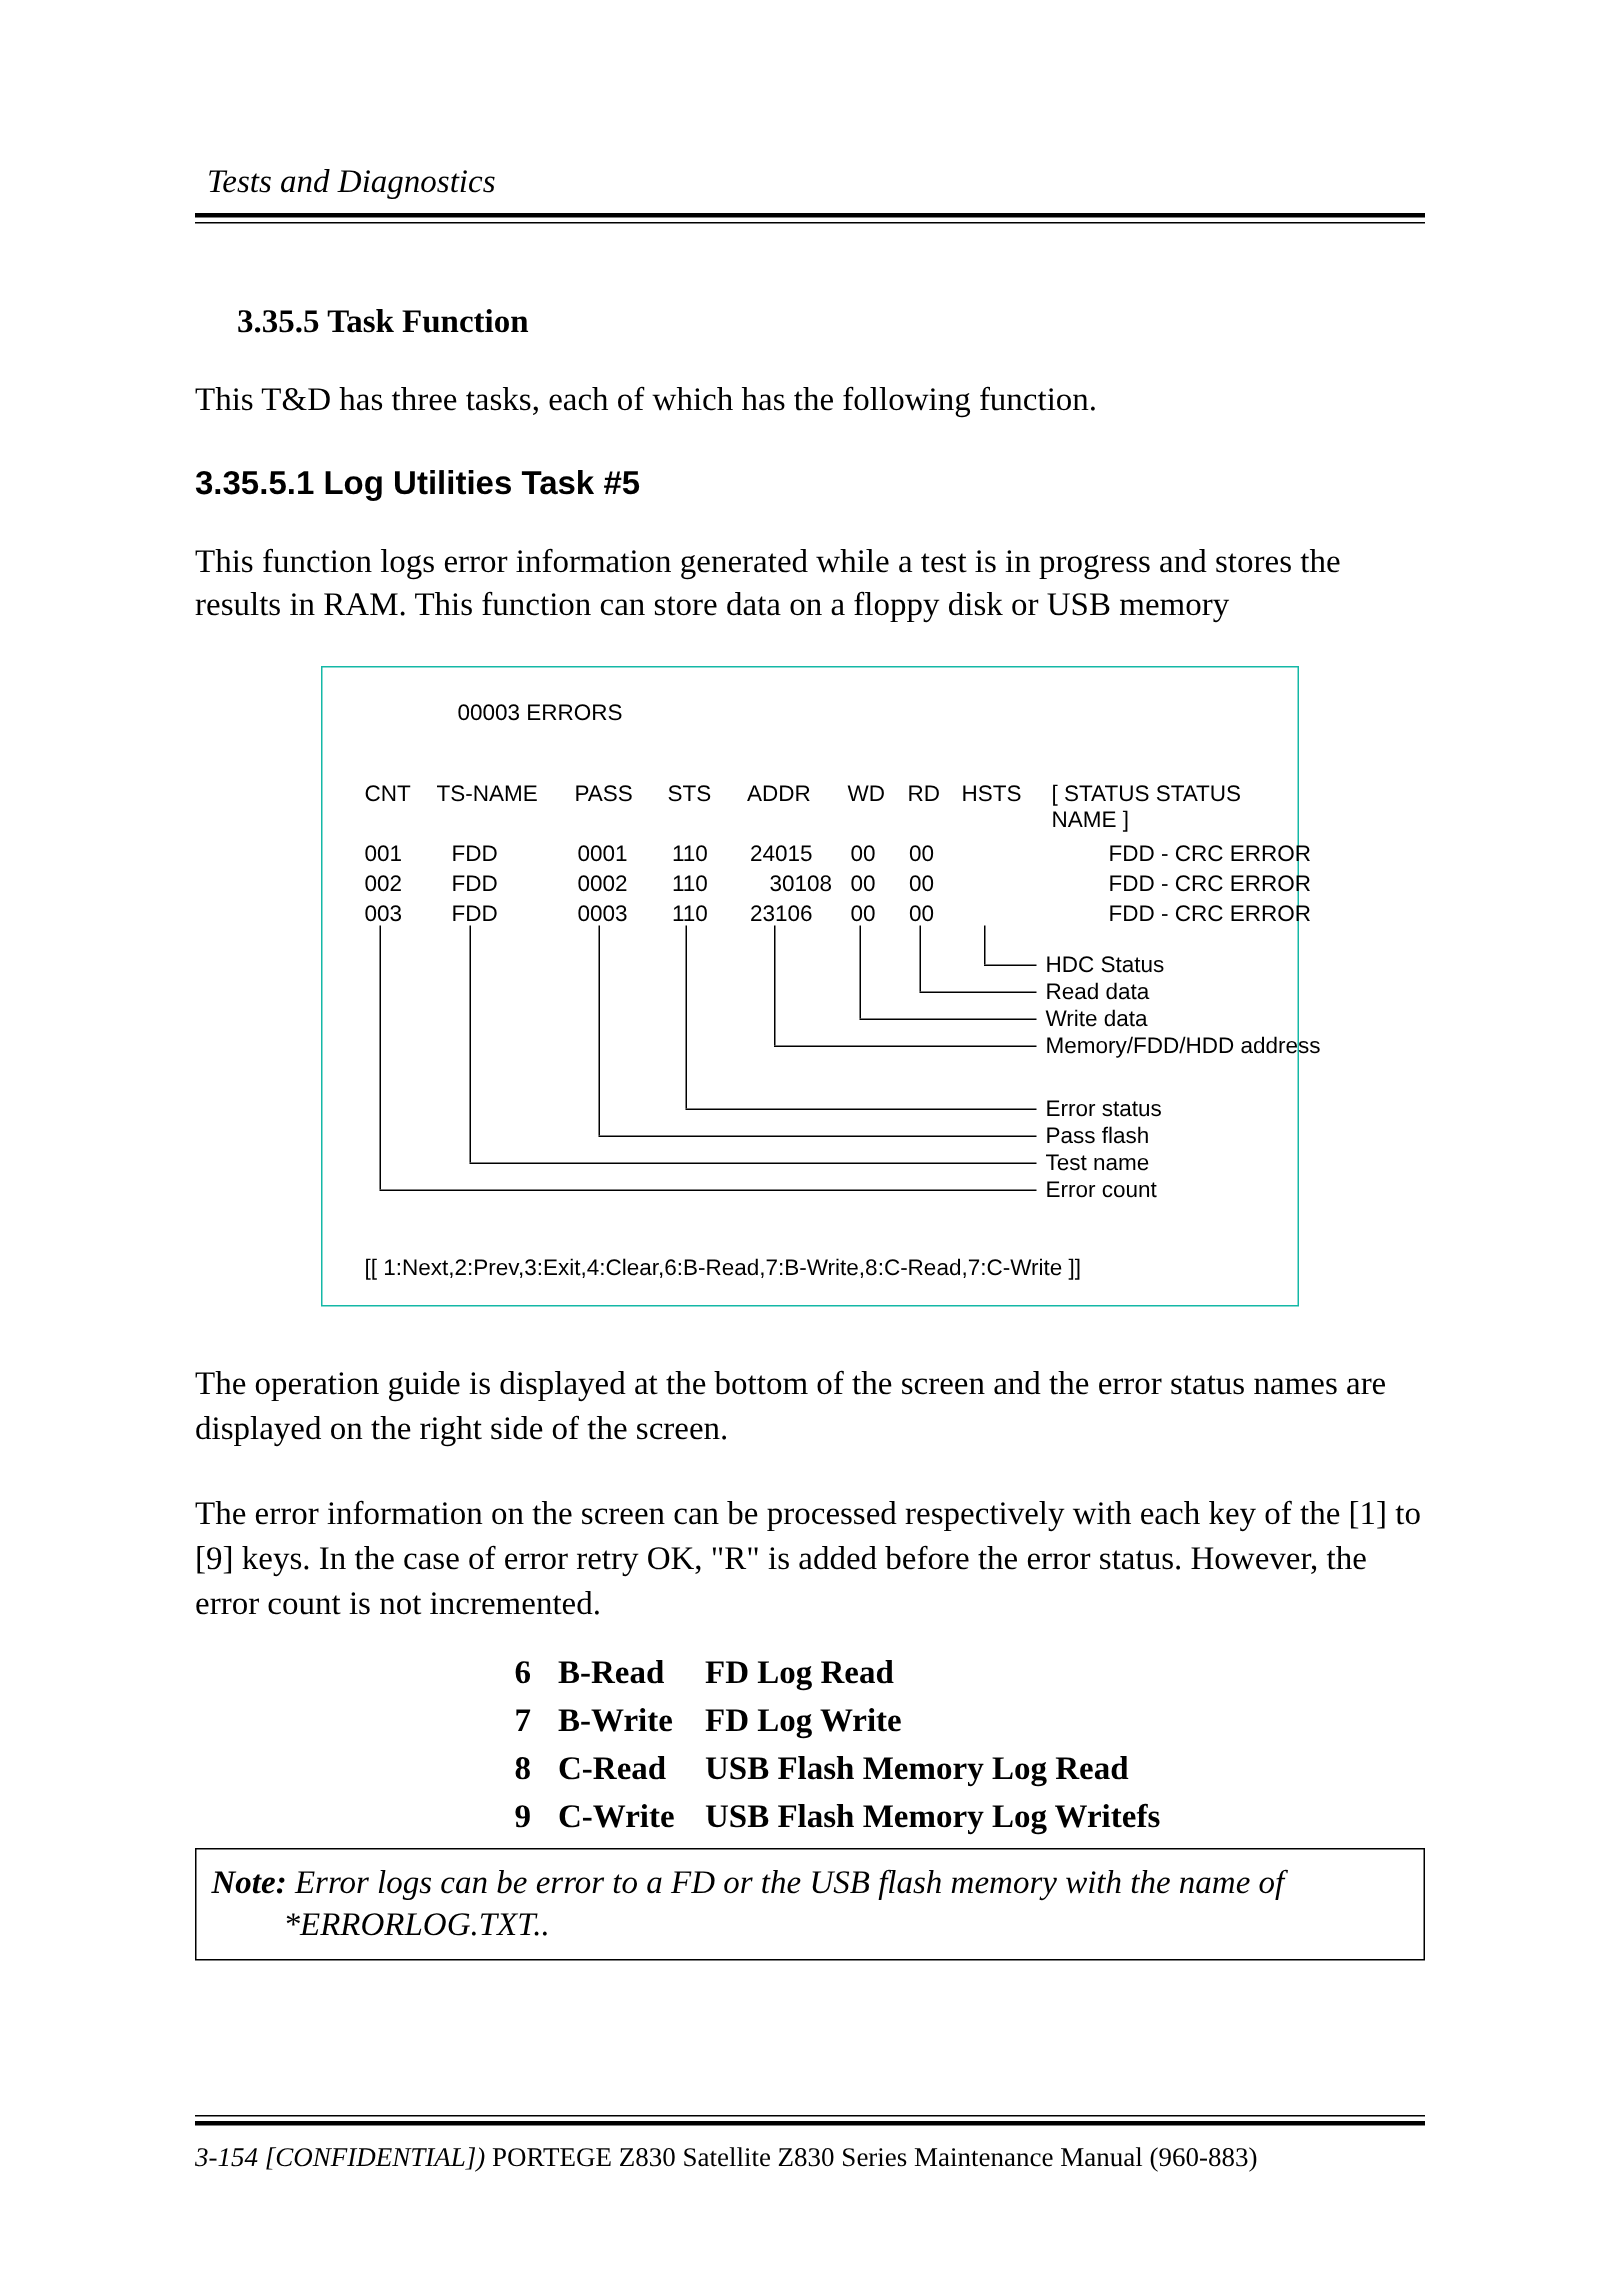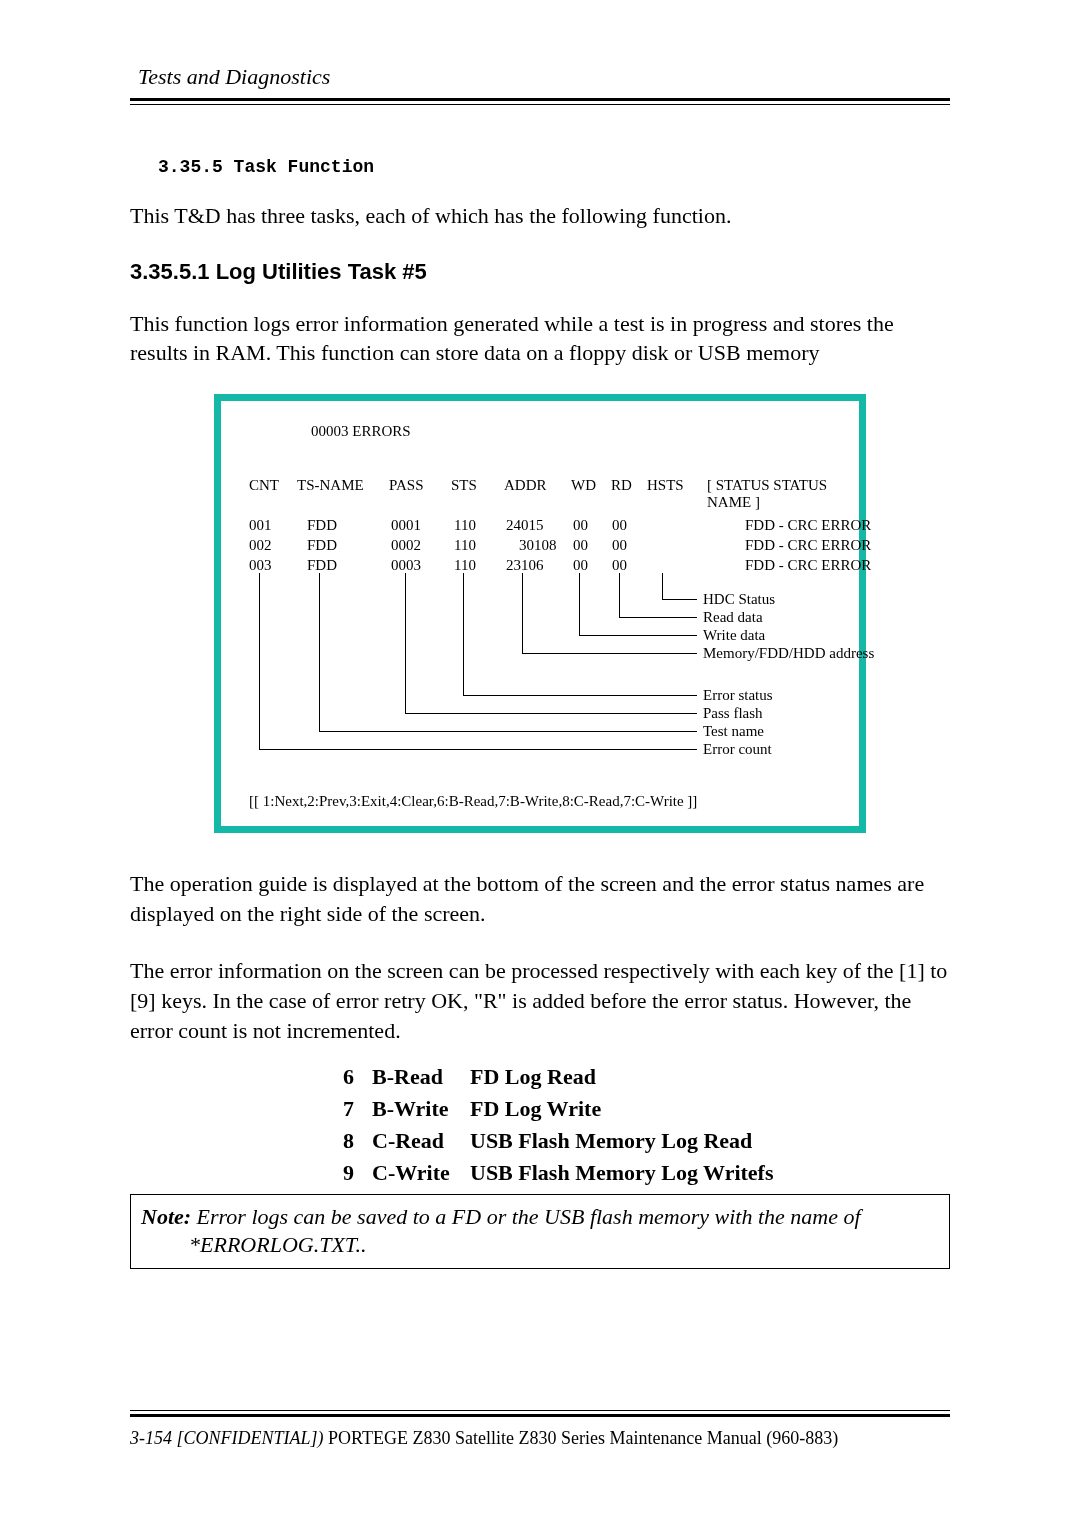--- a/index.html
+++ b/index.html
@@ -1,24 +1,24 @@
 <!DOCTYPE html>
 <html><head>
   <meta charset="utf-8">
   <style>
     * { box-sizing: border-box; margin: 0; padding: 0; }
     html, body { width: 1080px; height: 1527px; background: #fff; font-family: "Times New Roman", Times, serif; }
-    .page { padding: 64px 130px 0 130px; }
+    .page { padding: 108px 130px 0 130px; }
     .running-head { font-style: italic; font-size: 22px; padding: 0 0 8px 8px; border-bottom: 3px solid #000; }
     .running-head-rule2 { border-bottom: 1px solid #000; height: 4px; margin-bottom: 52px; }
-    .h2a { font-family: Liberation Mono, monospace; font-weight: bold; font-size: 18px; margin: 0 0 24px 28px; }
+    .h2a { font-family: Liberation Serif, serif; font-weight: bold; font-size: 22px; margin: 0 0 24px 28px; }
     .h2b { font-family: Arial, Helvetica, sans-serif; font-weight: bold; font-size: 22px; margin: 28px 0 24px 0; }
     .body-p { font-size: 22px; line-height: 1.35; margin-bottom: 10px; }
     .diagram-wrap { display: flex; justify-content: center; margin: 26px 0 36px 0; }
-    .diagram { border: 7px solid #14b8a6; width: 652px; padding: 22px 28px 16px 28px; font-family: Liberation Serif, serif; font-size: 15px; }
+    .diagram { border: 1px solid #14b8a6; width: 652px; padding: 22px 28px 16px 28px; font-family: Liberation Sans, sans-serif; font-size: 15px; }
     .diag-title { margin-left: 62px; margin-bottom: 18px; }
     .diag-header { position: relative; height: 22px; margin-bottom: 18px; margin-top: 37px; }
     .diag-header span { position: absolute; top: 0; font-weight: normal; }
     .diag-table-area { position: relative; height: 268px; }
     .dcell { position: absolute; font-size: 15px; white-space: nowrap; }
     .vline { position: absolute; width: 1px; background: #000; }
     .hline { position: absolute; height: 1px; background: #000; }
     .legend { position: absolute; font-size: 15px; white-space: nowrap; }
     .diag-footer { font-size: 15px; margin-top: 8px; }
 
@@ -150,21 +150,21 @@
       <div class="kdesc">USB Flash Memory Log Read</div>
     </div>
     <div class="krow">
       <div class="knum">9</div>
       <div class="kcmd">C-Write</div>
       <div class="kdesc">USB Flash Memory Log Writefs</div>
     </div>
   </div>
 
   <div class="note-box">
-    <span class="nlabel">Note:</span><span class="ntext"> Error logs can be saved to a FD or the USB flash memory with the name of</span>
+    <span class="nlabel">Note:</span><span class="ntext"> Error logs can be error to a FD or the USB flash memory with the name of</span>
     <div class="note-indent">*ERRORLOG.TXT..</div>
   </div>
 </div>
 
 <div class="footer-area">
   <div class="footer-rule1"></div>
   <div class="footer-rule2"></div>
   <div class="footer-text">
     <span class="fitalic">3-154 [CONFIDENTIAL])</span><span> PORTEGE Z830 Satellite Z830 Series Maintenance Manual (960-883)</span>
   </div>

